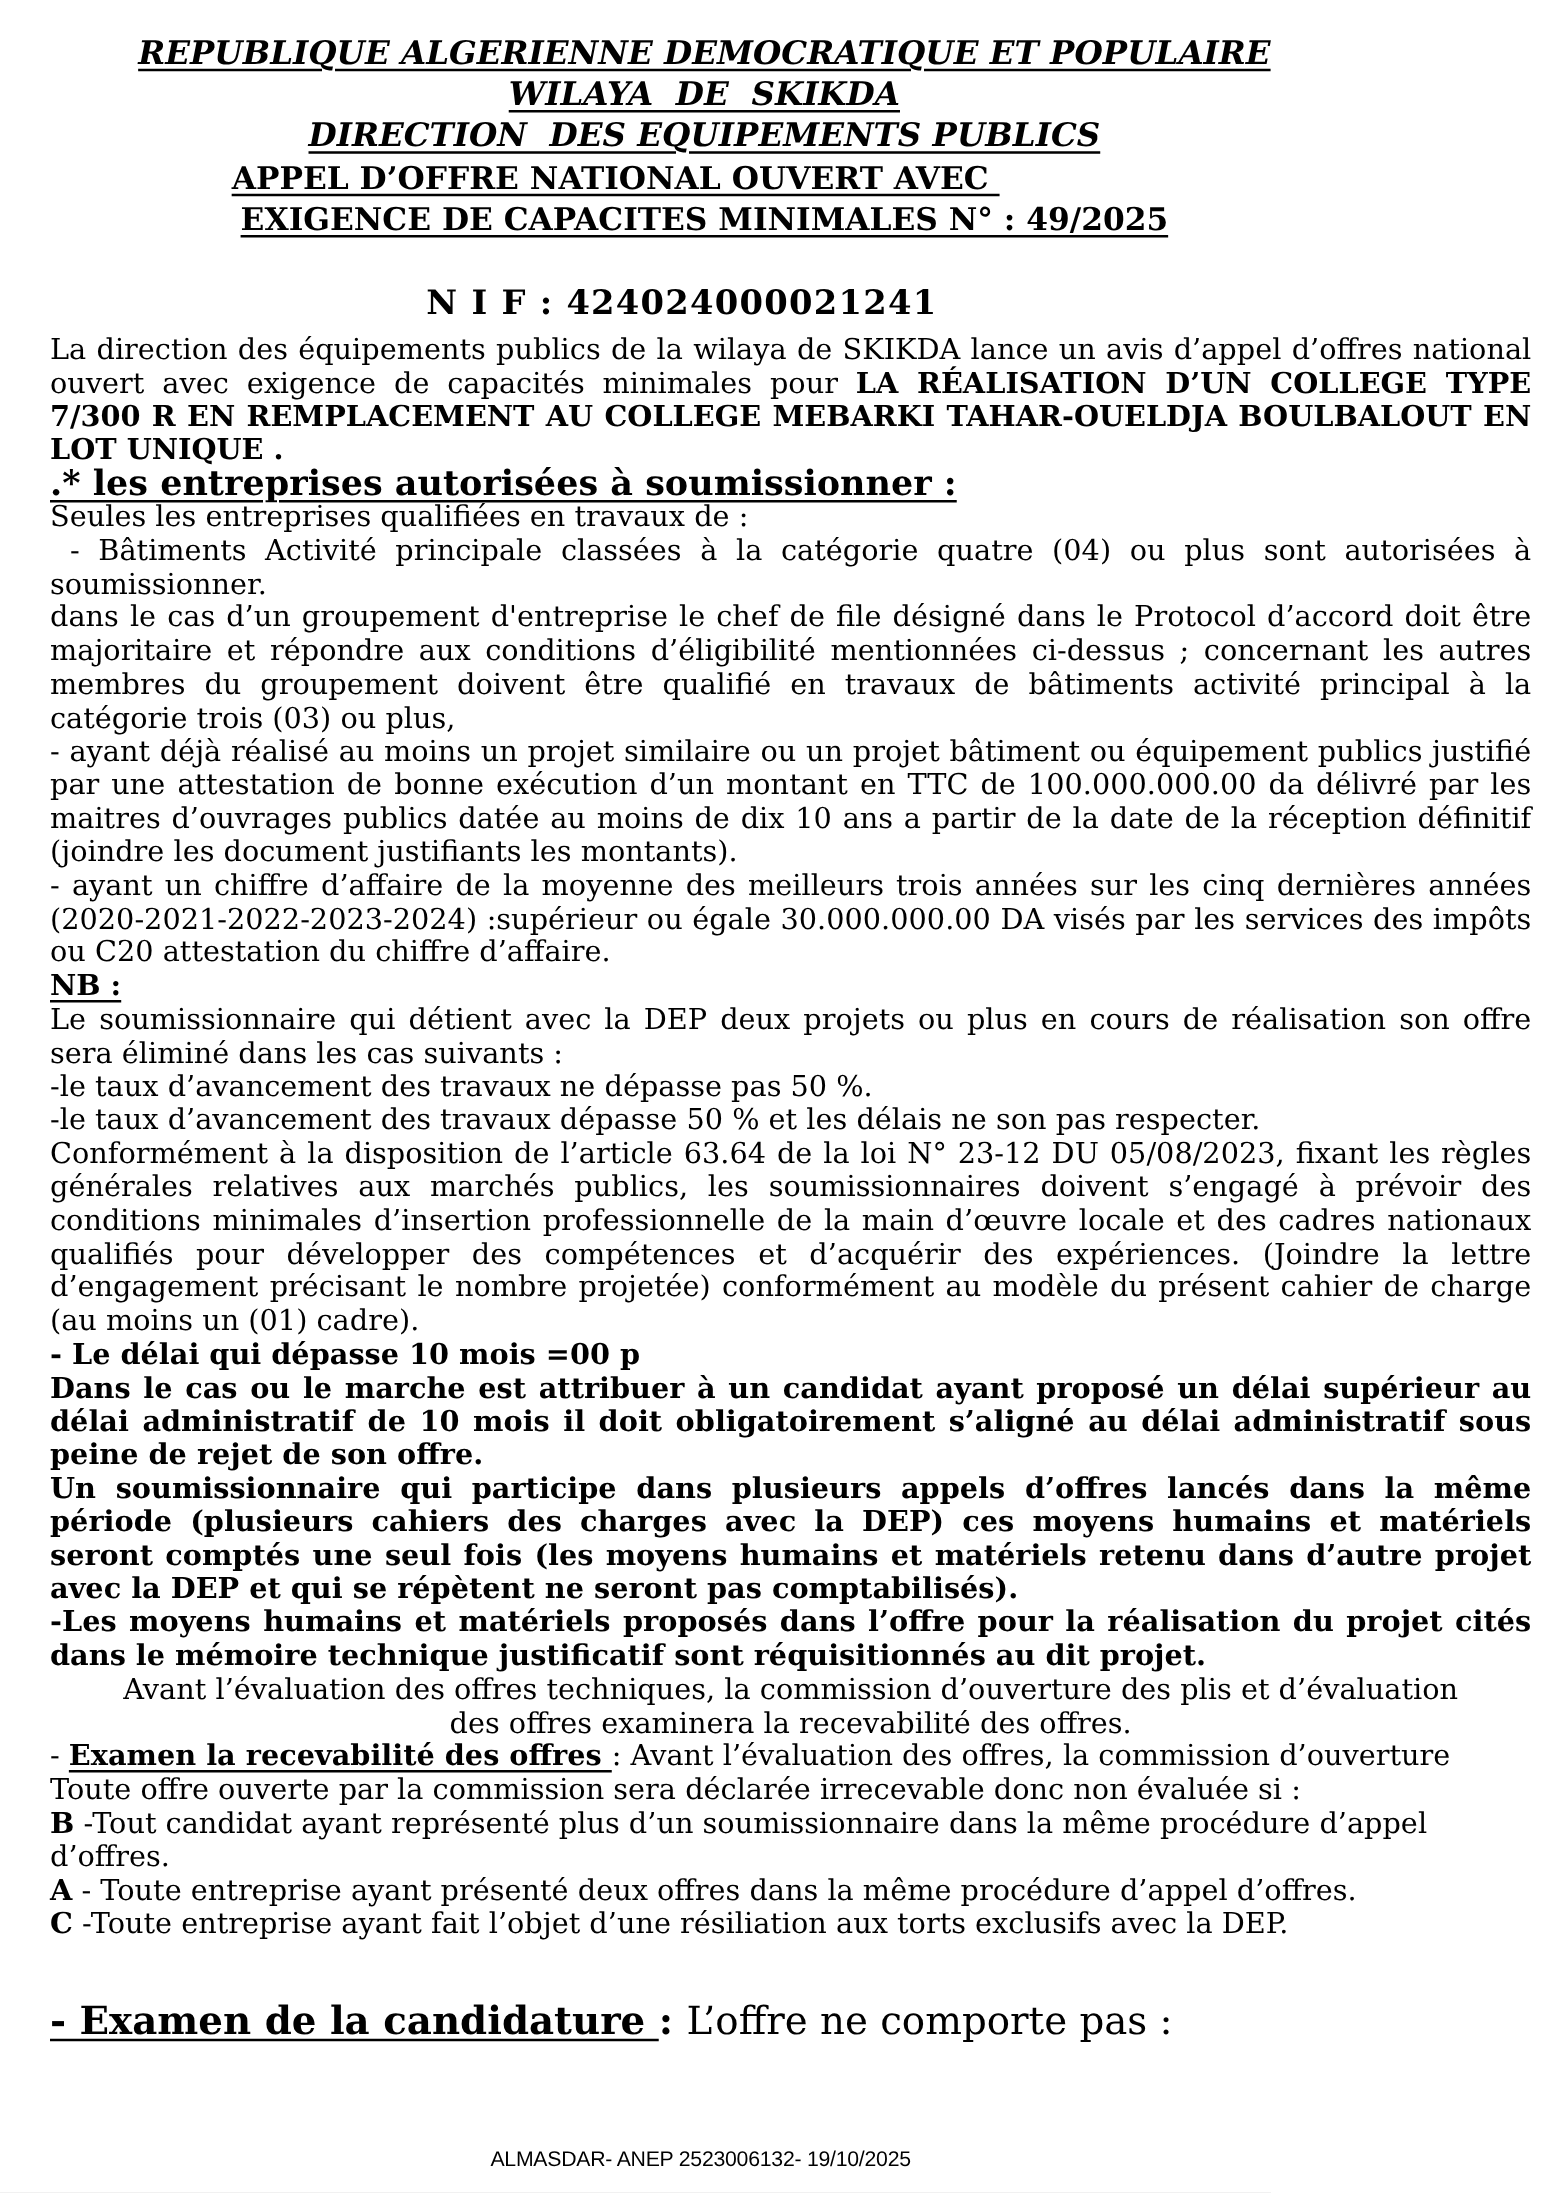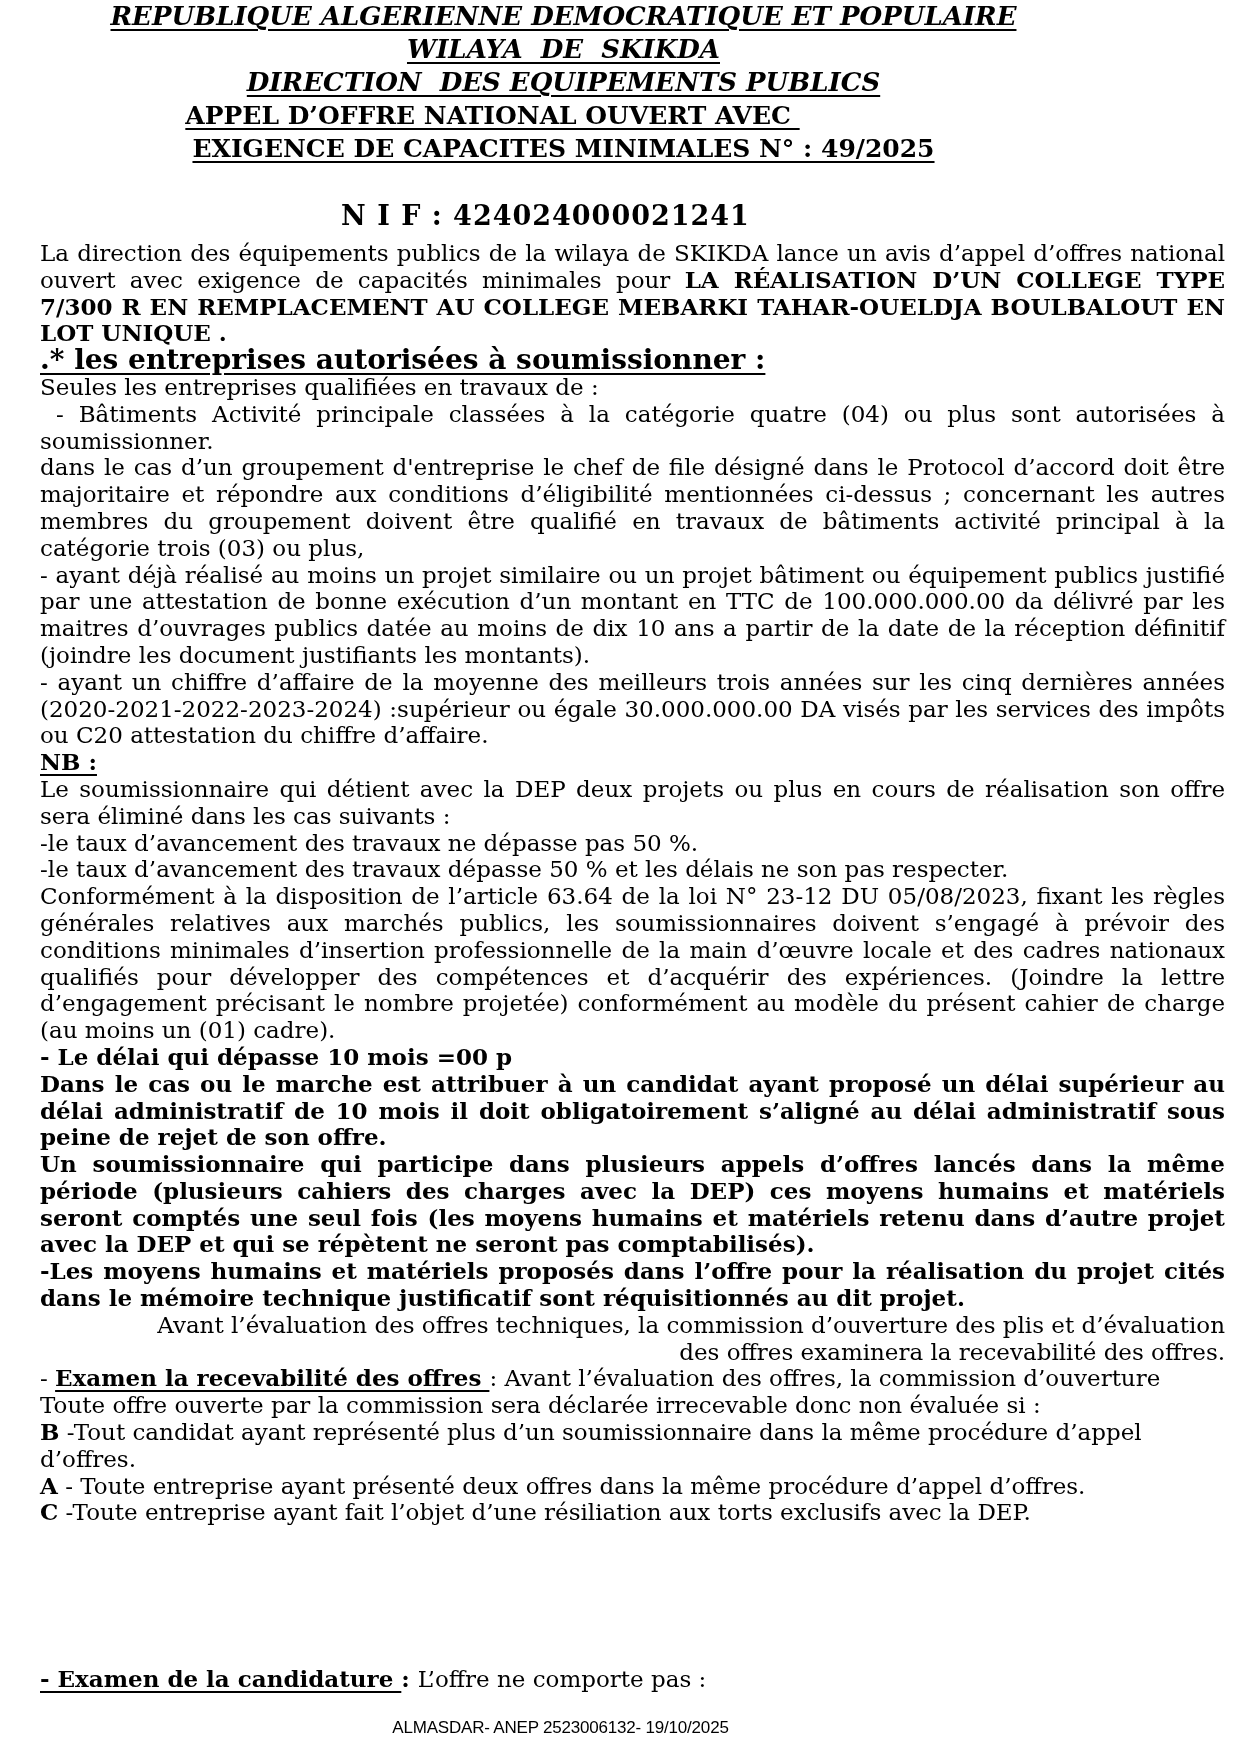--- a/index.html
+++ b/index.html
@@ -6,41 +6,41 @@
   .page {
     position:relative;
     width:1241px; height:1754px;
     margin:0 auto;
     background:#ffffff;
     color:#000000;
     font-family:"DejaVu Serif", serif;
     overflow:hidden;
   }
   
-  .header { text-align:center; font-weight:bold; line-height:33px; }
+  .header { padding-top:27px; text-align:center; font-weight:bold; line-height:33px; }
   .hline { display:block; font-size:25px; text-decoration:underline; text-decoration-thickness:2px; text-underline-offset:4px; white-space:pre; }
   .h-italic { font-style:italic; font-size:26px; }
   .shift-a { transform:translateX(-57px); }
   .shift-b { transform:translateX(-128px); }
   .nif { margin-top:34px; text-align:center; font-weight:bold; font-size:27px; line-height:33px; letter-spacing:1px; transform:translateX(-75px); }
   
   .content { margin:8px 16px 0 40px; font-size:23px; line-height:26.8px; text-align:justify; }
   .content p { margin:0; padding:0; }
   .left { text-align:left; }
-  .pre { white-space:pre-line; text-align:right; }
+  .pre { white-space:pre-line; text-align:center; }
   .b { font-weight:bold; }
   .u { text-decoration:underline; text-decoration-thickness:2px; text-underline-offset:4px; }
   .ind6  { padding-left:6px; }
   .ind15 { padding-left:15px; }
   .ind20 { padding-left:20px; }
   .ind28 { padding-left:28px; }
   .bullet { padding-left:34px; text-indent:16px; }
   .head-ent { font-weight:bold; font-size:28px; }
   
-  .candidature { position:absolute; left:40px; top:1666px; font-size:23px; line-height:26.8px; }
+  .candidature { position:absolute; left:40px; top:1604px; font-size:31px; line-height:26.8px; }
   .footer { position:absolute; left:0; right:0; top:1718px; text-align:center;
             font-family:"Liberation Sans", sans-serif; font-size:17px; letter-spacing:-0.2px;
             transform:translateX(-60px); }
 </style>
 </head>
 <body>
 
 <div class="page">
 
   <div class="header">

